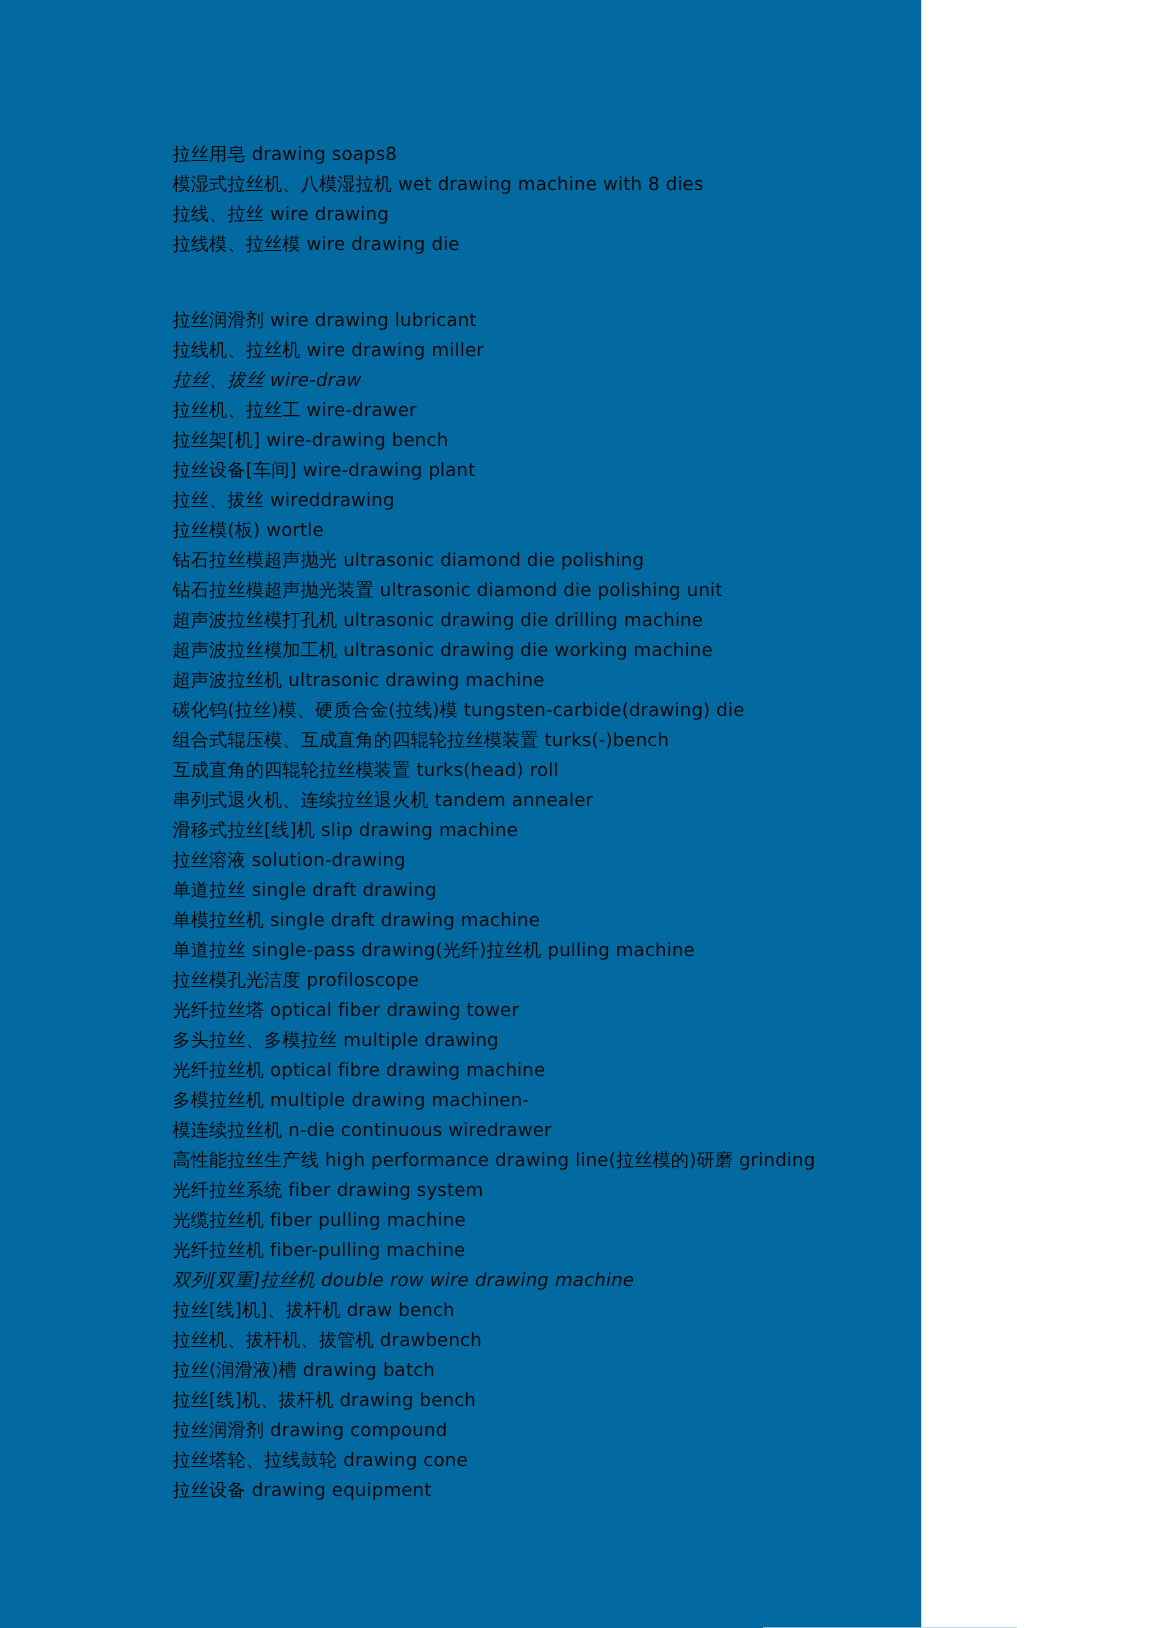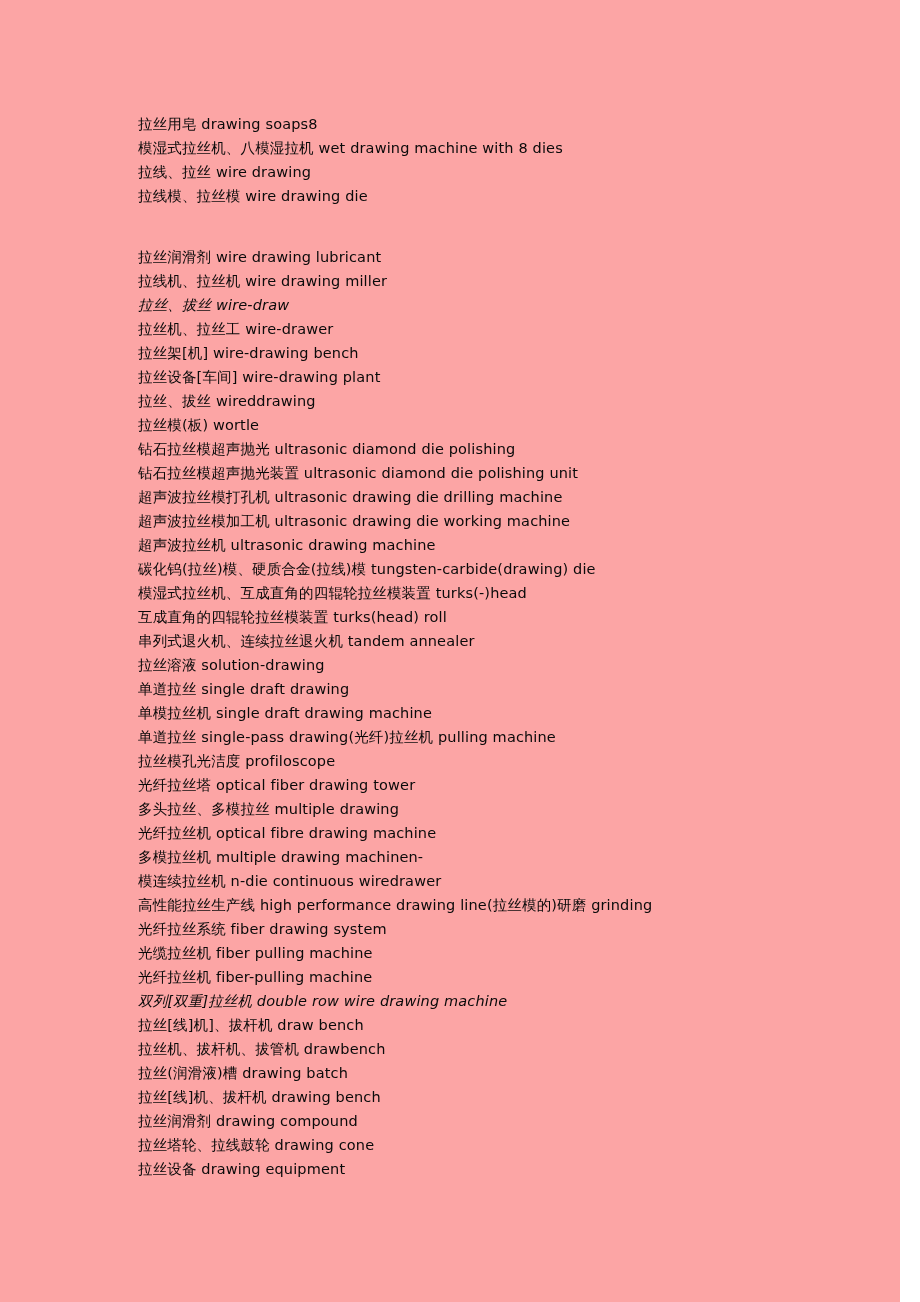--- a/index.html
+++ b/index.html
@@ -14,23 +14,23 @@
     position: relative;
     overflow: hidden;
     font-family: "Liberation Sans", "DejaVu Sans", sans-serif;
     color: #000000;
     -webkit-font-smoothing: antialiased;
   }
   .page {
     position: absolute;
     top: 0;
     left: 0;
-    width: 900px;
+    width: 737px;
     height: 1302px;
-    background: #fca5a5;
+    background: #0369a1;
   }
   .glossary-list {
     position: absolute;
     left: 138px;
     top: 112px;
     width: 740px;
     margin: 0;
     padding: 0;
     list-style: none;
   }
@@ -64,23 +64,24 @@
       <li class="entry" style="color: rgb(10, 10, 10);"><span class="term">拉丝架[机] wire-drawing bench</span></li>
       <li class="entry" style="color: rgb(10, 10, 10);"><span class="term">拉丝设备[车间] wire-drawing plant</span></li>
       <li class="entry" style="color: rgb(10, 10, 10);"><span class="term">拉丝、拔丝  wireddrawing</span></li>
       <li class="entry" style="color: rgb(10, 10, 10);"><span class="term">拉丝模(板) wortle</span></li>
       <li class="entry" style="color: rgb(10, 10, 10);"><span class="term">钻石拉丝模超声抛光  ultrasonic diamond die polishing</span></li>
       <li class="entry" style="color: rgb(10, 10, 10);"><span class="term">钻石拉丝模超声抛光装置  ultrasonic diamond die polishing unit</span></li>
       <li class="entry" style="color: rgb(10, 10, 10);"><span class="term">超声波拉丝模打孔机  ultrasonic drawing die drilling machine</span></li>
       <li class="entry" style="color: rgb(10, 10, 10);"><span class="term">超声波拉丝模加工机  ultrasonic drawing die working machine</span></li>
       <li class="entry" style="color: rgb(10, 10, 10);"><span class="term">超声波拉丝机  ultrasonic drawing machine</span></li>
       <li class="entry" style="color: rgb(10, 10, 10);"><span class="term">碳化钨(拉丝)模、硬质合金(拉线)模  tungsten-carbide(drawing) die</span></li>
-      <li class="entry" style="color: rgb(10, 10, 10);"><span class="term">模湿式拉丝机、互成直角的四辊轮拉丝模装置  turks(-)head</span></li>
+      <li class="entry" style="color: rgb(10, 10, 10);"><span class="term">组合式辊压模、互成直角的四辊轮拉丝模装置  turks(-)bench</span></li>
       <li class="entry" style="color: rgb(10, 10, 10);"><span class="term">互成直角的四辊轮拉丝模装置  turks(head) roll</span></li>
       <li class="entry" style="color: rgb(10, 10, 10);"><span class="term">串列式退火机、连续拉丝退火机  tandem annealer</span></li>
+      <li class="entry" style="color: rgb(10, 10, 10);"><span class="term">滑移式拉丝[线]机  slip drawing machine</span></li>
       <li class="entry" style="color: rgb(10, 10, 10);"><span class="term">拉丝溶液  solution-drawing</span></li>
       <li class="entry" style="color: rgb(10, 10, 10);"><span class="term">单道拉丝  single draft drawing</span></li>
       <li class="entry" style="color: rgb(10, 10, 10);"><span class="term">单模拉丝机  single draft drawing machine</span></li>
       <li class="entry" style="color: rgb(10, 10, 10);"><span class="term">单道拉丝  single-pass drawing(光纤)拉丝机  pulling machine</span></li>
       <li class="entry" style="color: rgb(10, 10, 10);"><span class="term">拉丝模孔光洁度  profiloscope</span></li>
       <li class="entry" style="color: rgb(10, 10, 10);"><span class="term">光纤拉丝塔  optical fiber drawing tower</span></li>
       <li class="entry" style="color: rgb(10, 10, 10);"><span class="term">多头拉丝、多模拉丝  multiple drawing</span></li>
       <li class="entry" style="color: rgb(10, 10, 10);"><span class="term">光纤拉丝机  optical fibre drawing machine</span></li>
       <li class="entry" style="color: rgb(10, 10, 10);"><span class="term">多模拉丝机  multiple drawing machinen-</span></li>
       <li class="entry" style="color: rgb(10, 10, 10);"><span class="term">模连续拉丝机  n-die continuous wiredrawer</span></li>

